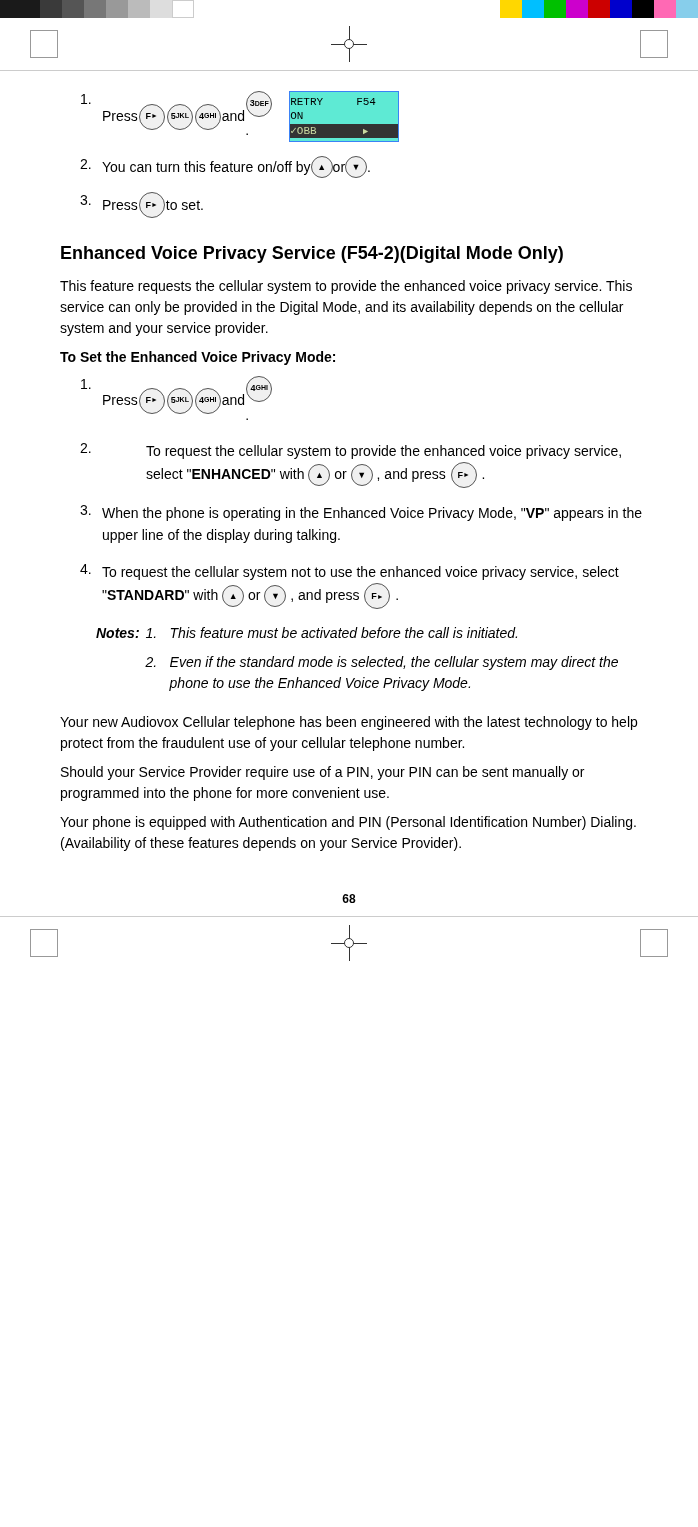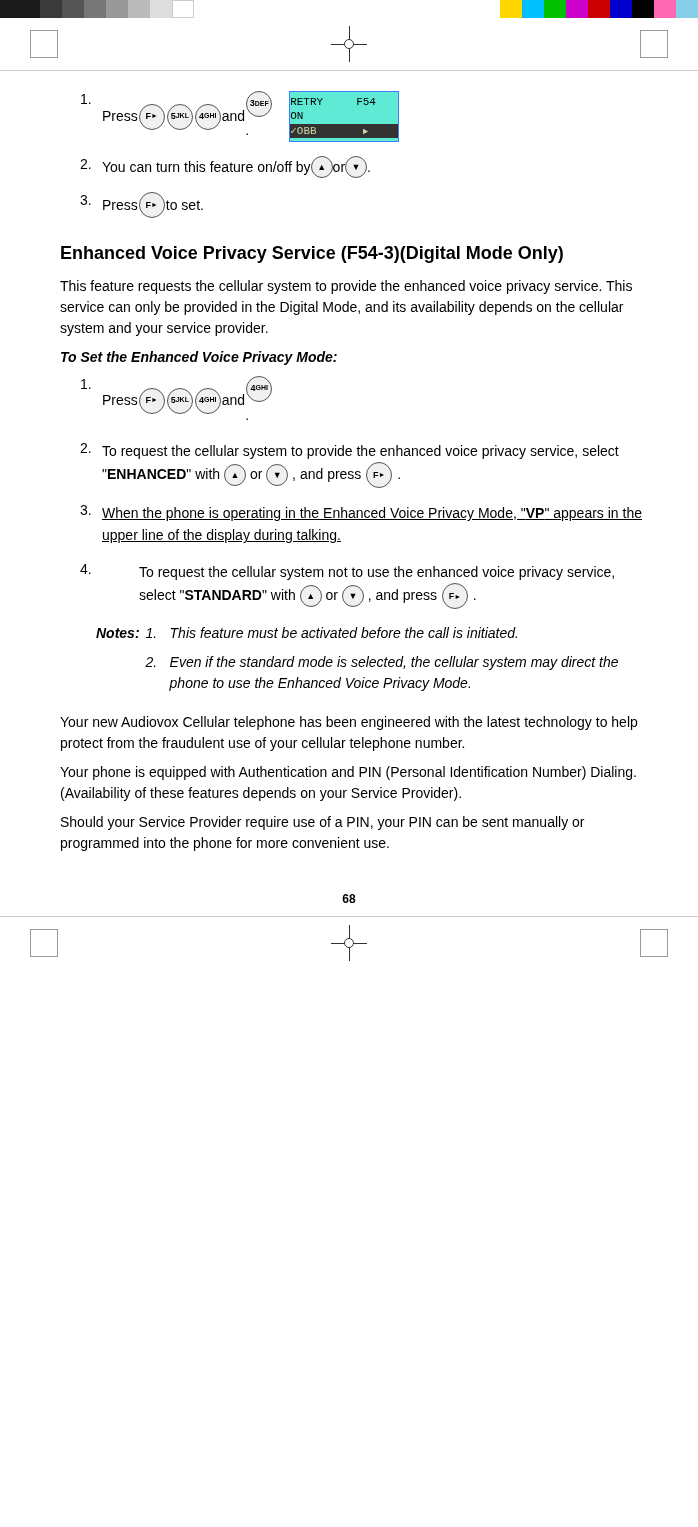--- a/index.html
+++ b/index.html
@@ -86,21 +86,20 @@
 
     .section-heading {
       font-size: 18px;
       font-weight: bold;
       margin: 24px 0 10px 0;
       line-height: 1.3;
     }
 
     .sub-heading {
       font-weight: bold;
-      font-style: italic;
       margin-bottom: 8px;
     }
 
     .numbered-list {
       margin-left: 20px;
       margin-bottom: 10px;
     }
     .list-item {
       display: flex;
       margin-bottom: 14px;
@@ -306,21 +305,21 @@
     <div class="list-item">
       <span class="list-num">3.</span>
       <div class="list-content">
         <span>Press</span>
         <span class="btn btn-F">F<span style="font-size:7px;">►</span></span>
         <span>to set.</span>
       </div>
     </div>
   </div>
 
-  <div class="section-heading">Enhanced Voice Privacy Service (F54-3)(Digital Mode Only)</div>
+  <div class="section-heading">Enhanced Voice Privacy Service (F54-2)(Digital Mode Only)</div>
 
   <p>This feature requests the cellular system to provide the enhanced voice privacy service. This service can only be provided in the Digital Mode, and its availability depends on the cellular system and your service provider.</p>
 
   <p class="sub-heading">To Set the Enhanced Voice Privacy Mode:</p>
 
   <div class="numbered-list">
 
     <div class="list-item">
       <span class="list-num">1.</span>
       <div class="list-content">
@@ -342,41 +341,41 @@
                 <span style="font-size:7px;">GHI</span>
               </span>
             <span>.</span>
           </div>
         </div>
       </div>
     </div>
 
     <div class="list-item">
       <span class="list-num">2.</span>
-      <div class="list-content" style="display:block; line-height:1.6;">
+      <div class="list-content" style="display:block; line-height:1.6;margin-left:44px;">
         <span>To request the cellular system to provide the enhanced voice privacy service, select "</span><b>ENHANCED</b><span>" with </span>
         <span class="up-arrow-btn">▲</span>
         <span> or </span>
         <span class="down-arrow-btn">▼</span>
         <span>, and press </span>
         <span class="btn btn-F">F<span style="font-size:7px;">►</span></span>
         <span>.</span>
       </div>
     </div>
 
     <div class="list-item">
       <span class="list-num">3.</span>
-      <div class="list-content" style="display:block; line-height:1.6;text-decoration:underline;">
+      <div class="list-content" style="display:block; line-height:1.6;">
         <span>When the phone is operating in the Enhanced Voice Privacy Mode, "<b>VP</b>" appears in the upper line of the display during talking.</span>
       </div>
     </div>
 
     <div class="list-item">
       <span class="list-num">4.</span>
-      <div class="list-content" style="display:block; line-height:1.6;margin-left:37px;">
+      <div class="list-content" style="display:block; line-height:1.6;">
         <span>To request the cellular system not to use the enhanced voice privacy service, select "<b>STANDARD</b>" with </span>
         <span class="up-arrow-btn">▲</span>
         <span> or </span>
         <span class="down-arrow-btn">▼</span>
         <span>, and press </span>
         <span class="btn btn-F">F<span style="font-size:7px;">►</span></span>
         <span>.</span>
       </div>
     </div>
   </div>
@@ -392,22 +391,22 @@
         <div class="notes-item">
           <span class="notes-num">2.</span>
           <span class="notes-text">Even if the standard mode is selected, the cellular system may direct the phone to use the Enhanced Voice Privacy Mode.</span>
         </div>
       </div>
     </div>
   </div>
 
 
   <p>Your new Audiovox Cellular telephone has been engineered with the latest technology to help protect from the fraudulent use of your cellular telephone number.</p>
+  <p>Should your Service Provider require use of a PIN, your PIN can be sent manually or programmed into the phone for more convenient use.</p>
   <p>Your phone is equipped with Authentication and PIN (Personal Identification Number) Dialing. (Availability of these features depends on your Service Provider).</p>
-  <p>Should your Service Provider require use of a PIN, your PIN can be sent manually or programmed into the phone for more convenient use.</p>
 
 </div>
 
 <div class="page-footer">
   <span>68</span>
 </div>
 
 <div class="bottom-crosshair-row">
   <div class="corner-box"></div>
   <div class="crosshair">

